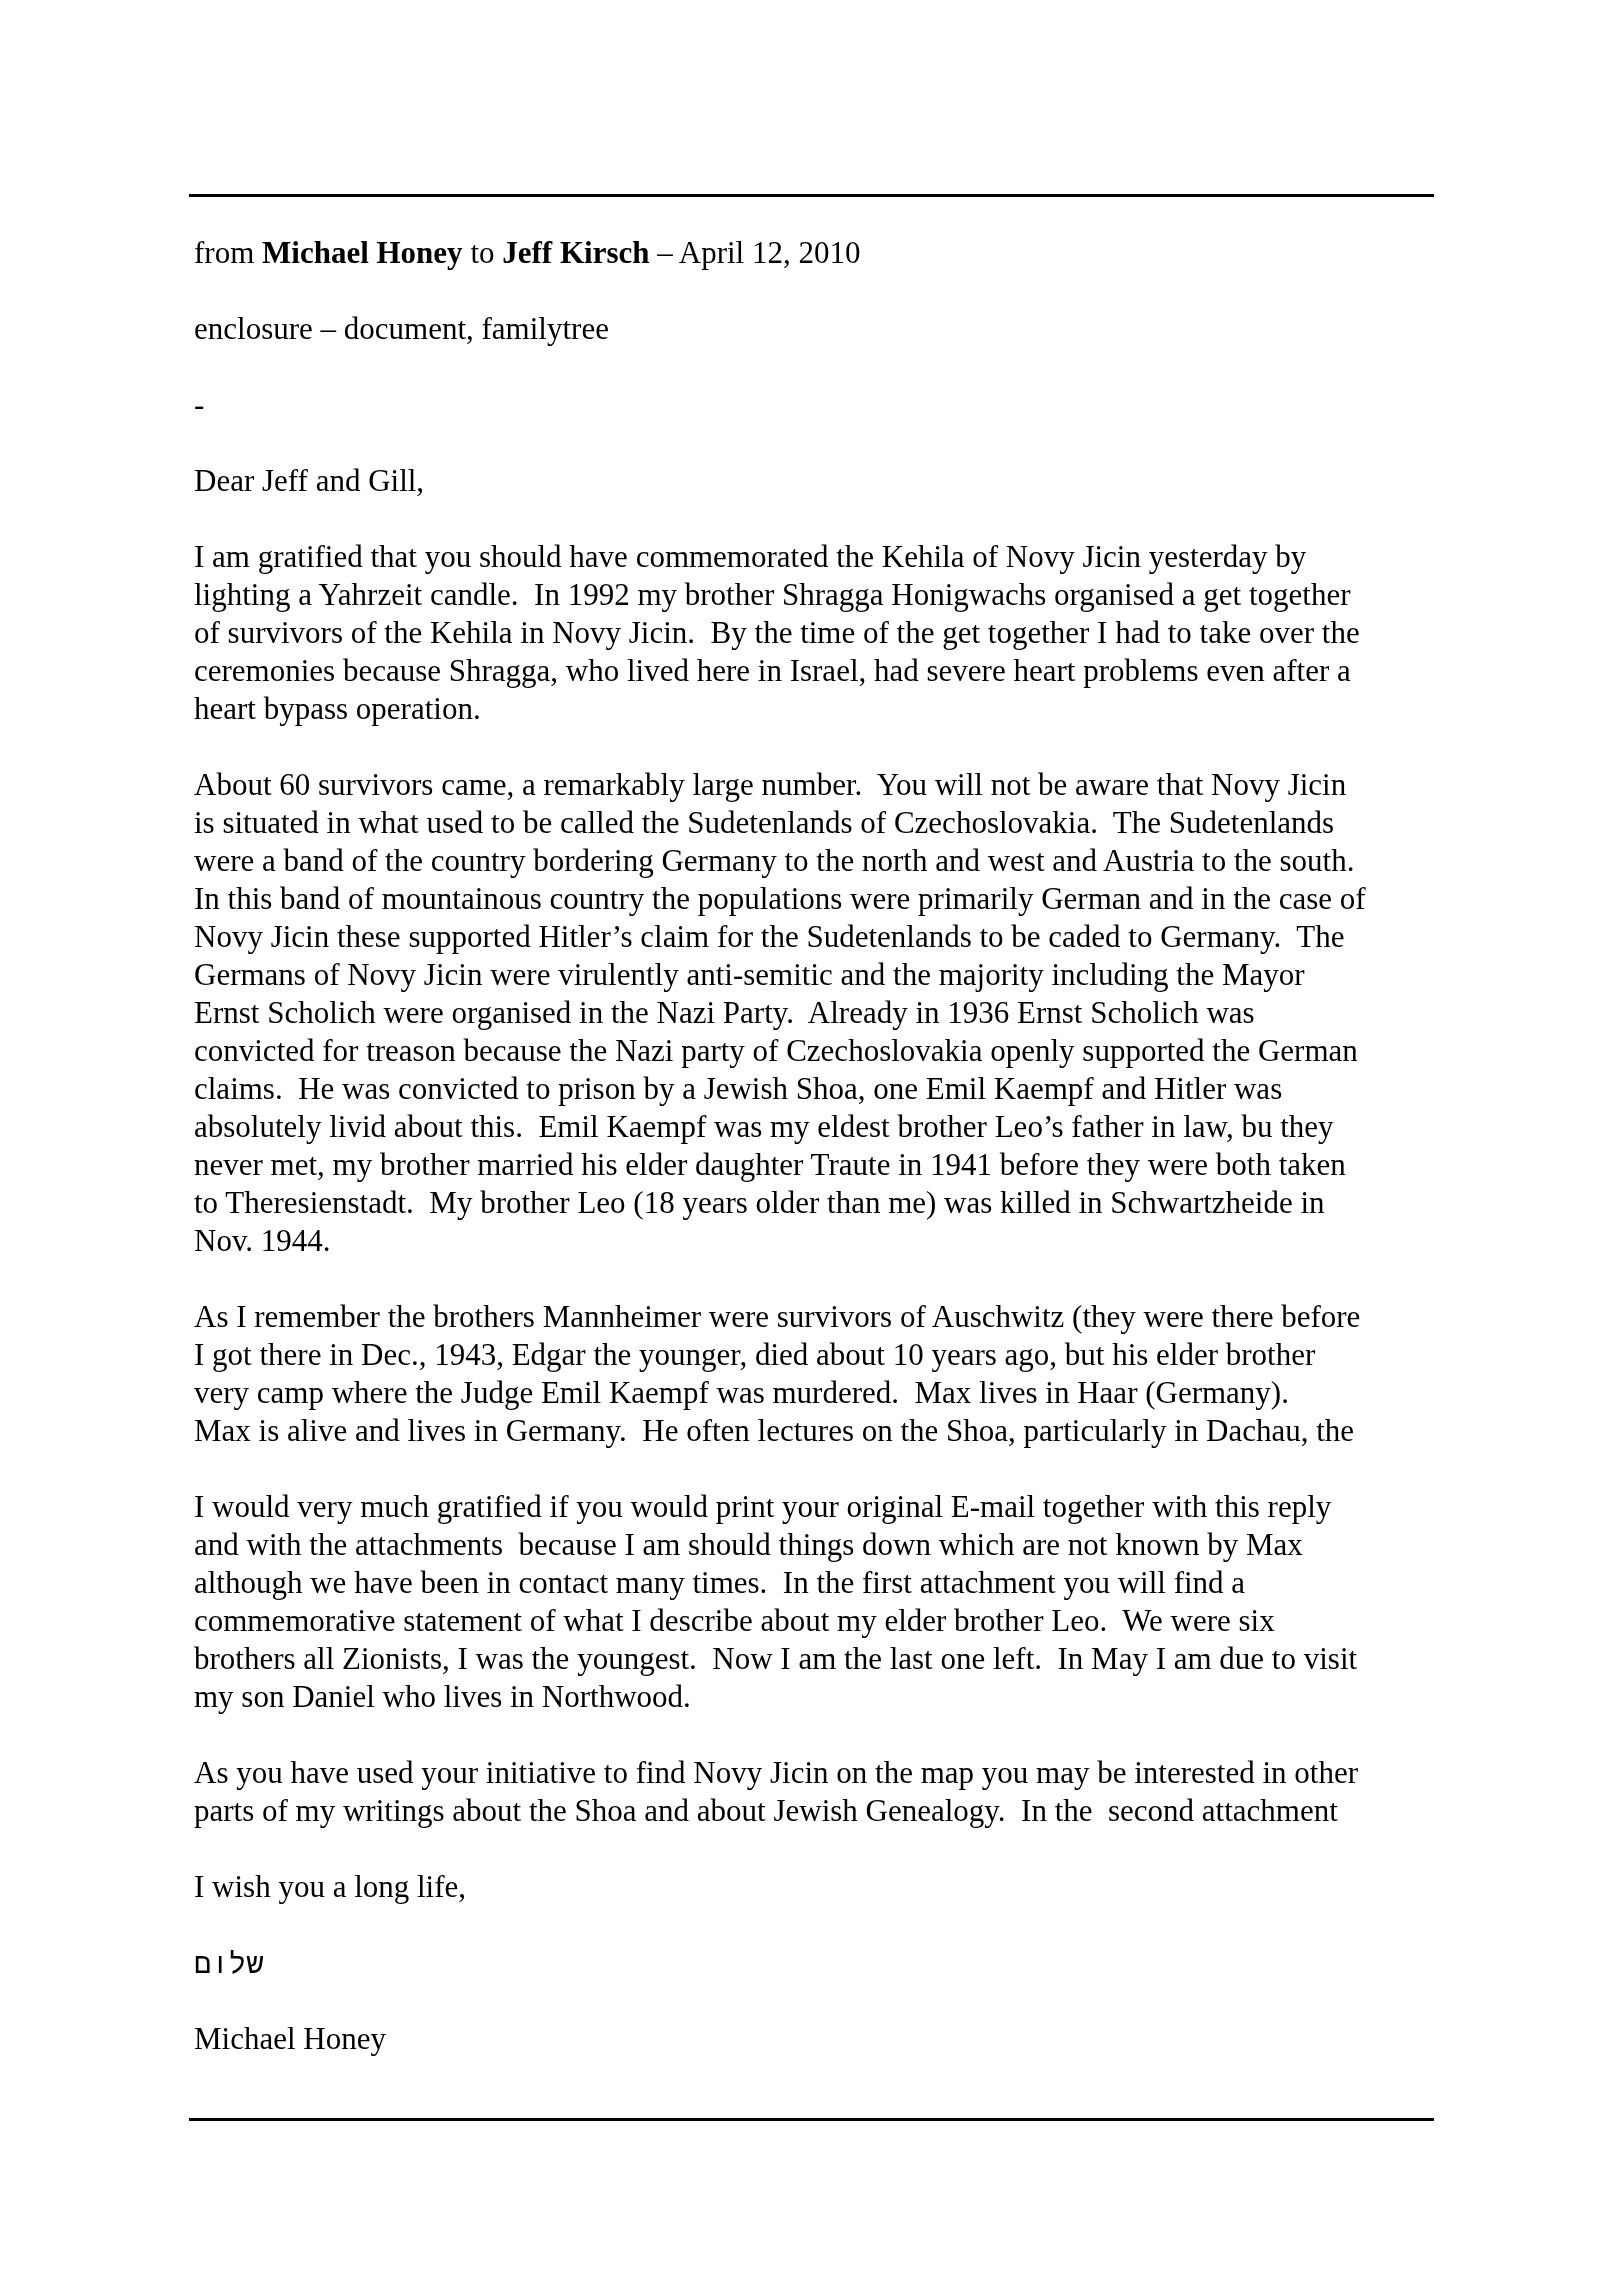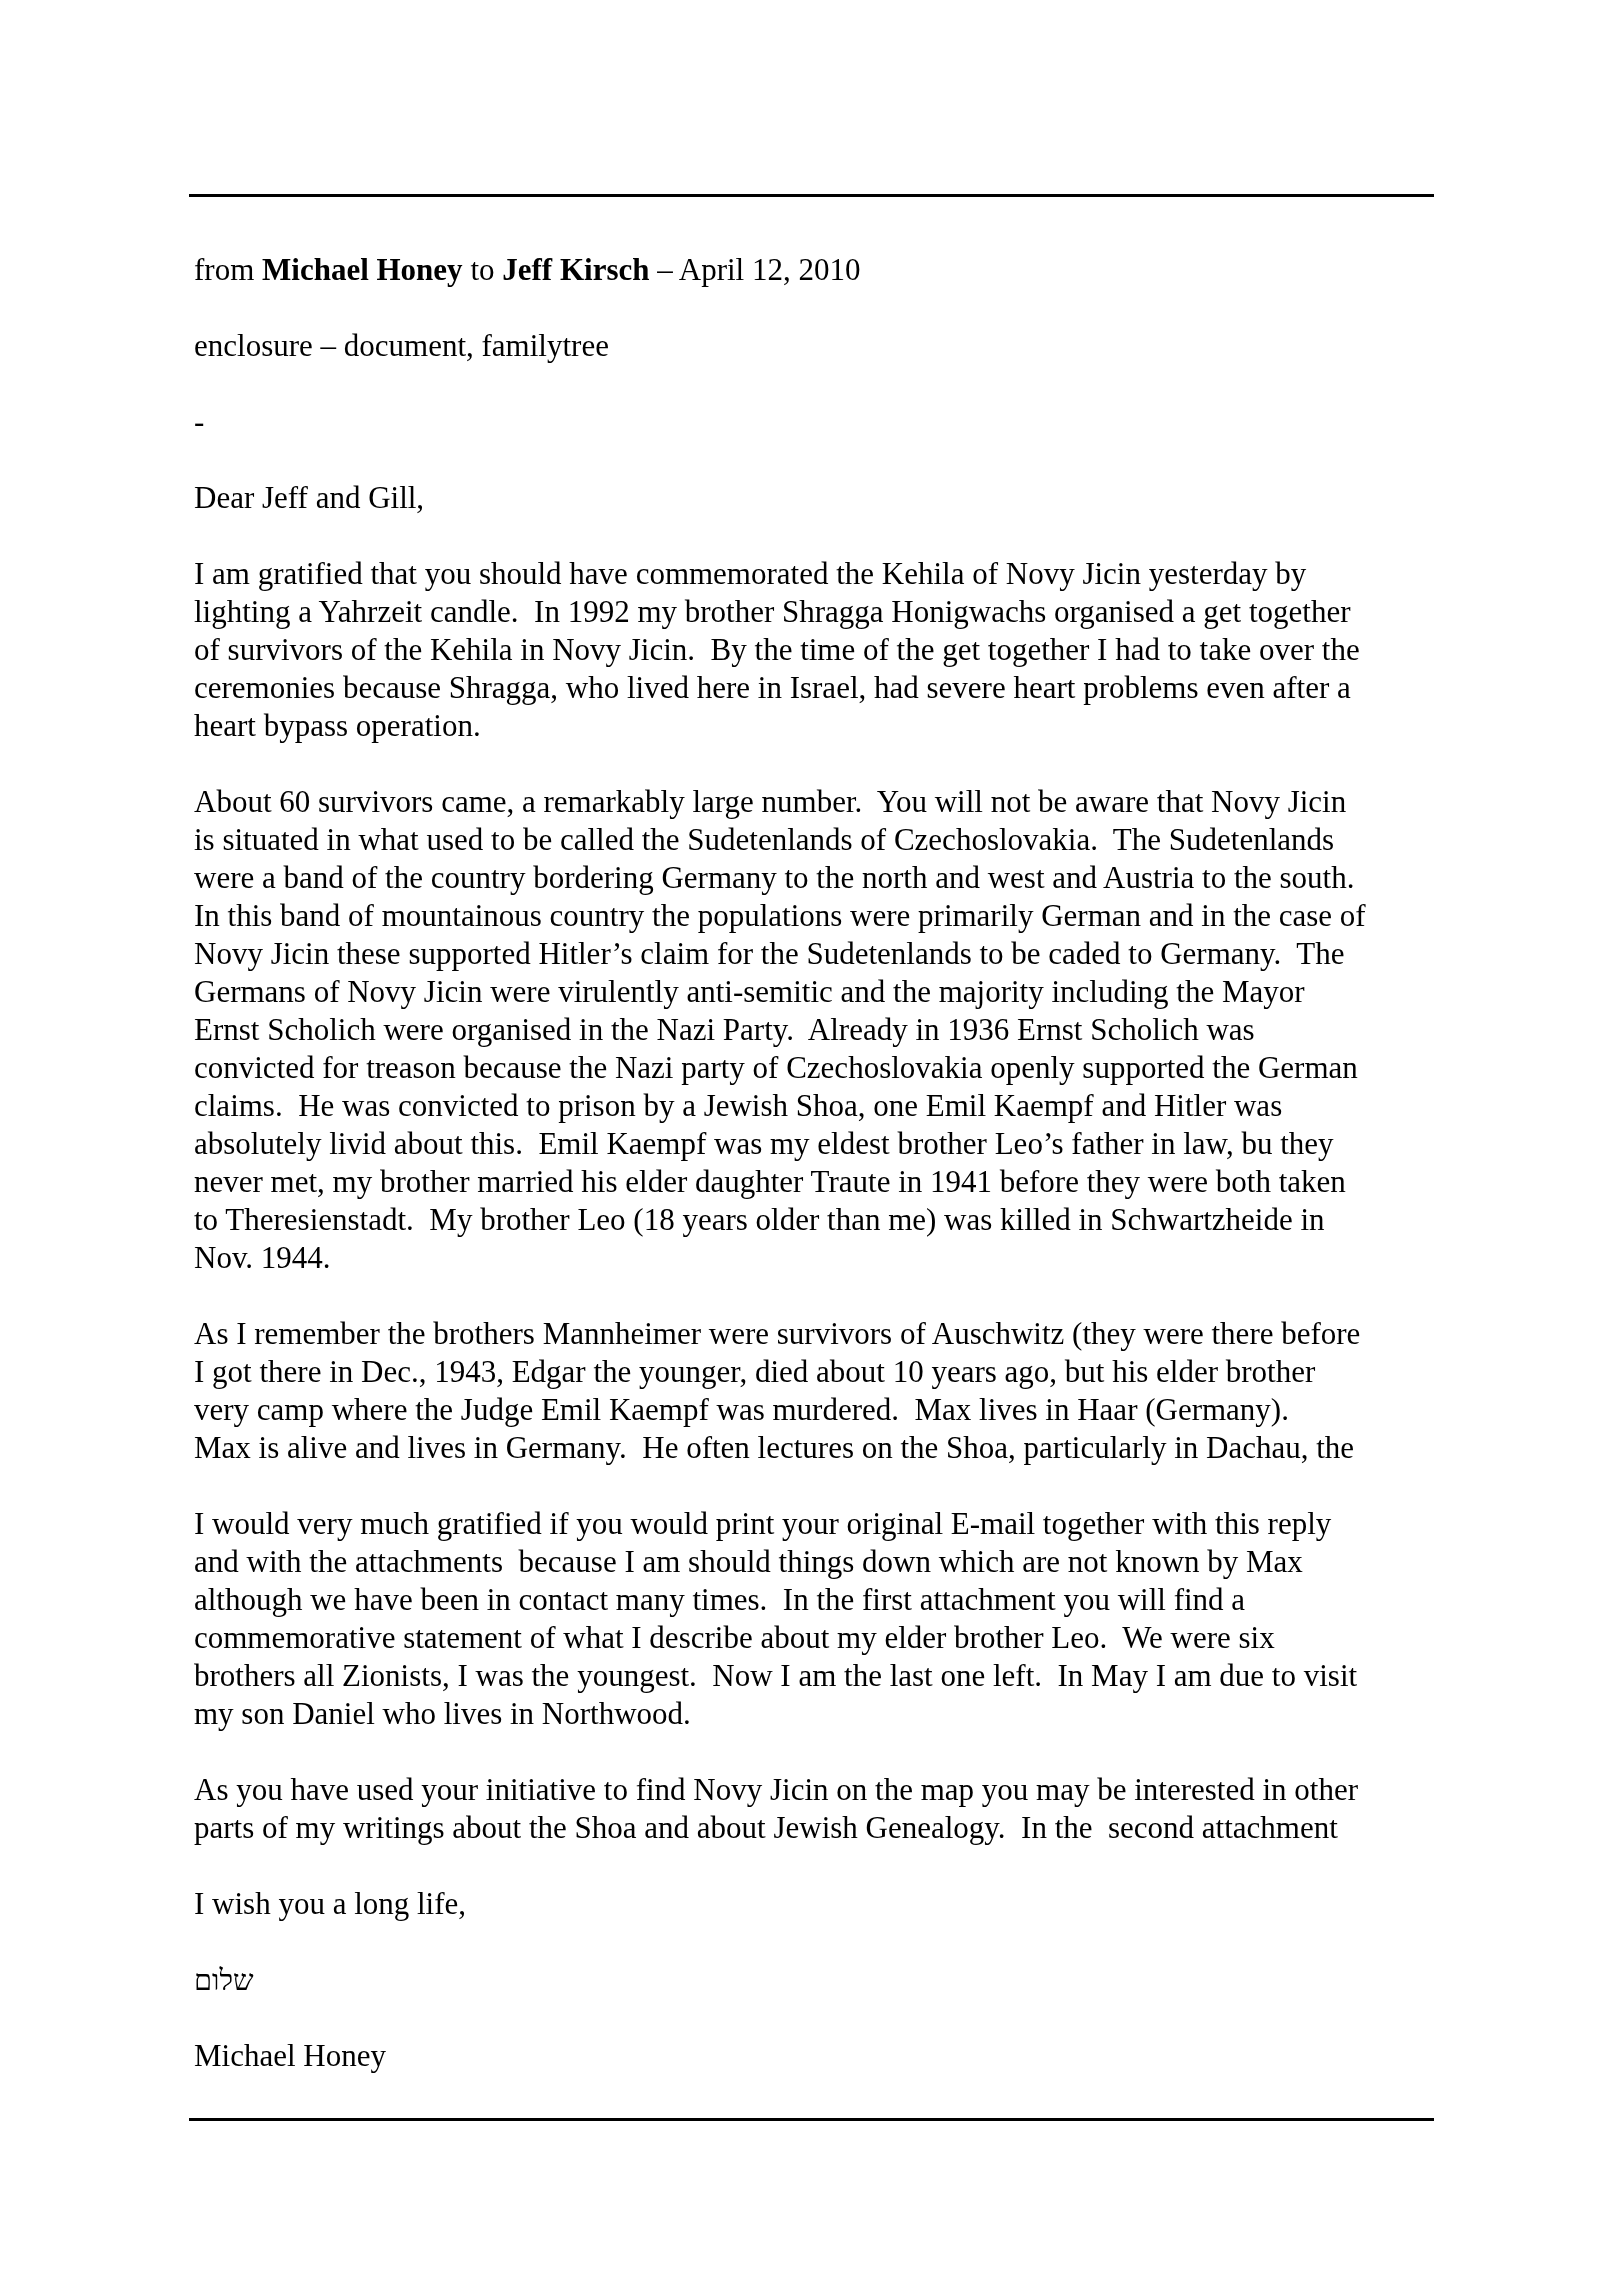--- a/index.html
+++ b/index.html
@@ -27,35 +27,35 @@
 
     .content {
       position: absolute;
       left: 194px;
       top: 234px;
       width: 1243px;
       font-size: 31px;
       line-height: 38px;
     }
     .block {
-      margin: 17px 0 38px 0;
+      margin: 0 0 38px 0;
     }
     .block:last-child { margin-bottom: 0; }
     .line {
       display: block;
       white-space: pre;
       height: 38px;
     }
     .bold { font-weight: bold; }
     .italic { }
     .hebrew {
       direction: rtl;
       unicode-bidi: bidi-override;
       display: inline-block;
-      font-family: Liberation Serif, serif;
+      font-family: Liberation Mono, monospace;
       font-size: 29px;
     }
   </style>
 </head>
 <body>
 
 <div class="rule top"></div>
 
 <div class="content">
 

